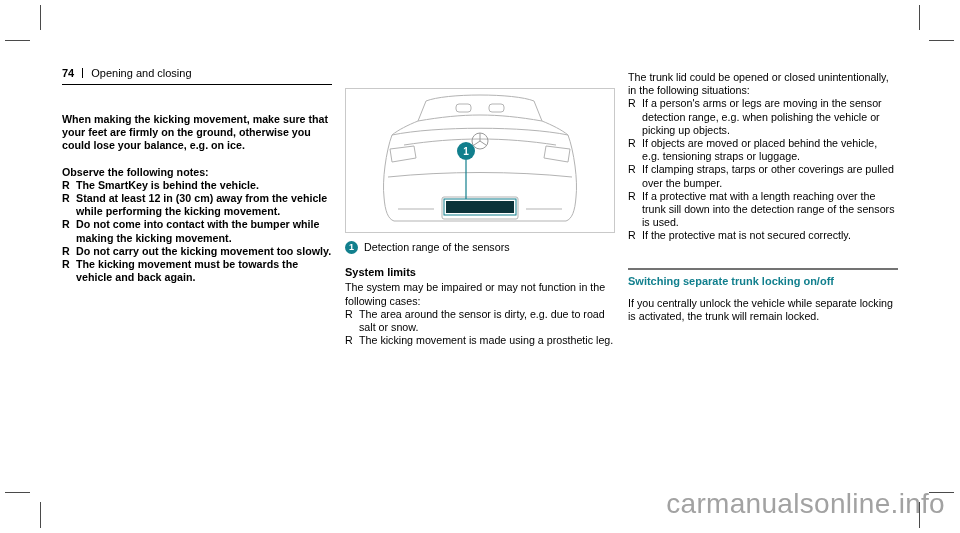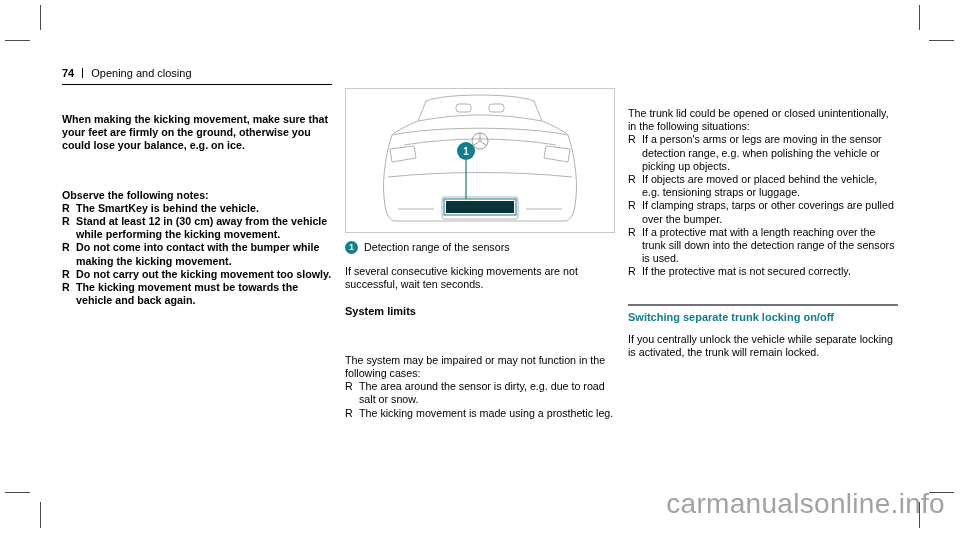--- a/index.html
+++ b/index.html
@@ -37,21 +37,21 @@
   .pagenum{font-weight:bold;}
   .vsep{width:1px;height:10px;background:#000;}
 
   
   .col{position:absolute;width:270px;font-size:10.7px;line-height:13.2px;}
   .col-1{left:62px;top:113px;font-weight:bold;}
   .col-2{left:345px;top:241px;}
   .col-3{left:628px;top:71px;}
 
   .para{margin:0 0 13px 0;}
-  .tight{margin-bottom:0;margin-top:36px;}
+  .tight{margin-bottom:0;}
   .list{margin:0 0 0 0;}
   .li{display:flex;gap:5px;margin:0;}
   .li .mk{flex:0 0 9px;}
   .li .tx{flex:1;}
   .gap{height:13px;}
 
   .h-bold{font-weight:bold;font-size:11px;margin:12px 0 2px 0;}
   .subhead{
     border-top:2px solid #737373;margin-top:12px;padding-top:5px;
     color:var(--teal);font-weight:bold;font-size:11px;margin-bottom:9px;
@@ -159,21 +159,20 @@
       <circle cx="120" cy="62" r="9" fill="var(--teal)"></circle>
       <text x="120" y="65.5" text-anchor="middle" font-size="10" font-weight="bold" fill="#ffffff" font-family="Liberation Sans, sans-serif">1</text>
     </svg>
   </div>
 
   <div class="col col-2">
     <div class="caption">
       <span class="badge">1</span>
       <span>Detection range of the sensors</span>
     </div>
-    <div class="para">If several consecutive kicking movements are not successful, wait ten seconds.</div>
     <div class="h-bold">System limits</div>
     <div class="para tight">The system may be impaired or may not function in the following cases:</div>
     <div class="list">
       <div class="li">
         <span class="mk">R</span>
         <span class="tx">The area around the sensor is dirty, e.g. due to road salt or snow.</span>
       </div>
       <div class="li">
         <span class="mk">R</span>
         <span class="tx">The kicking movement is made using a prosthetic leg.</span>

